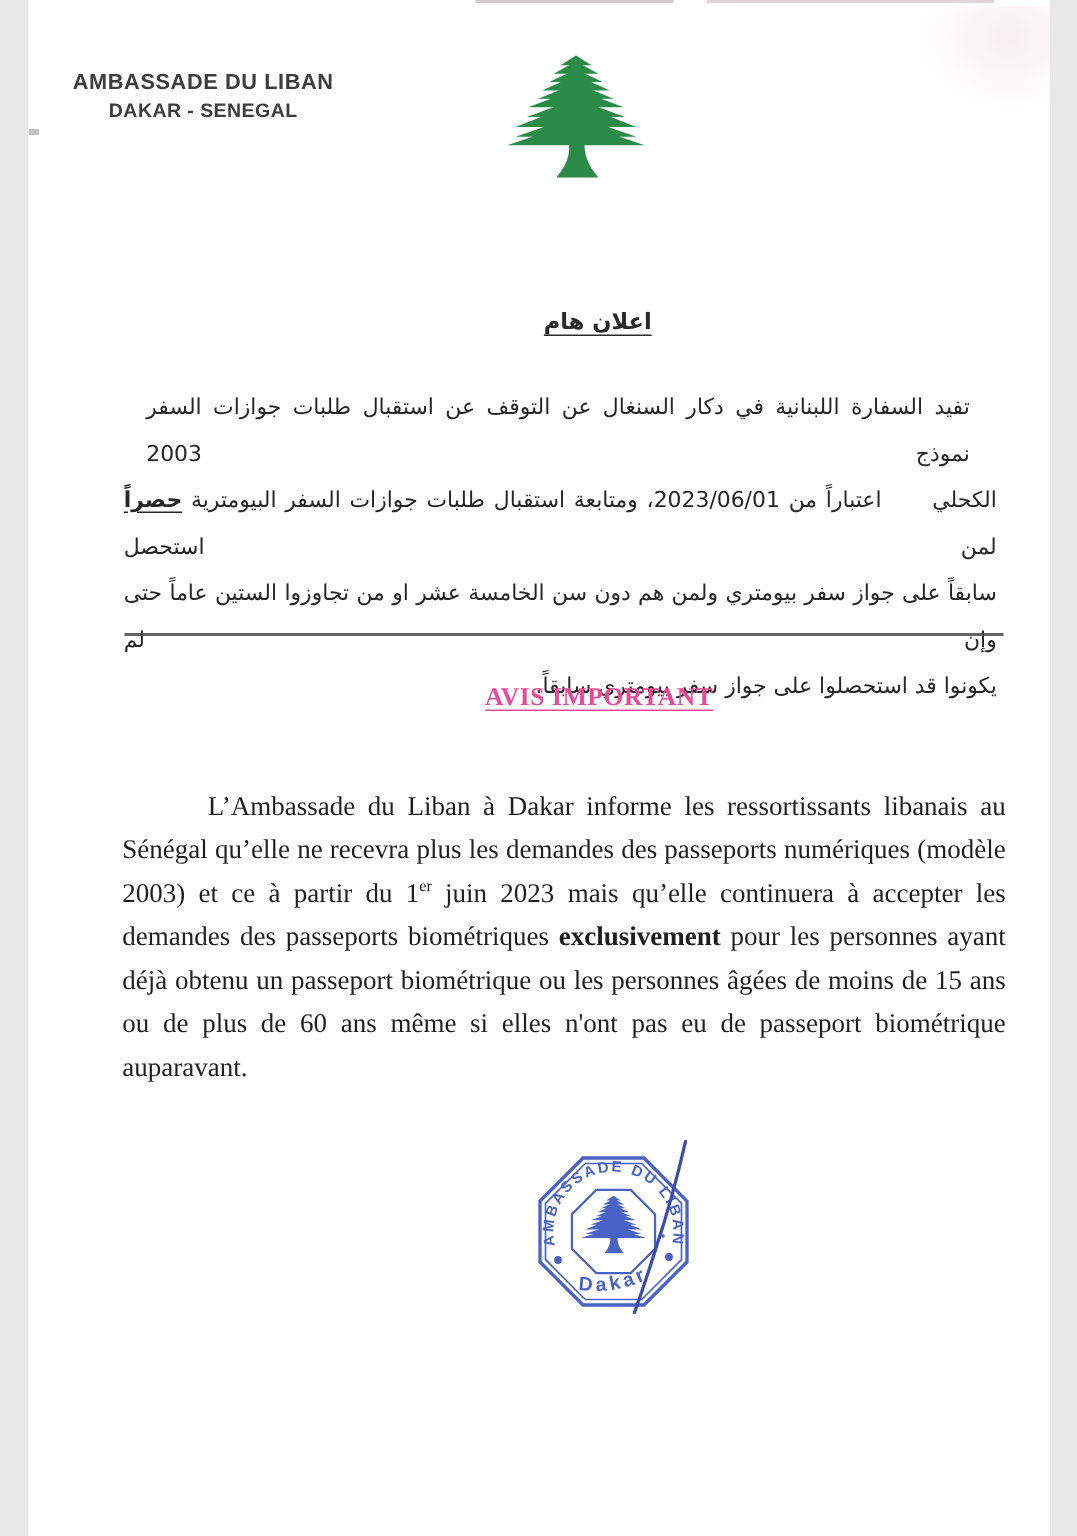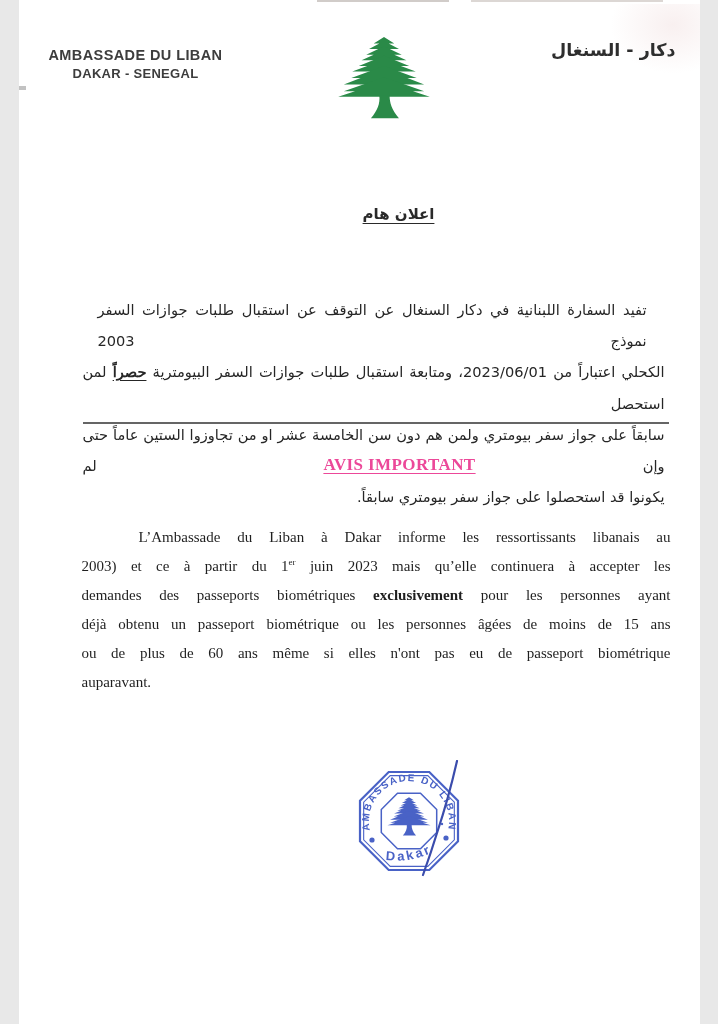--- a/index.html
+++ b/index.html
@@ -23,29 +23,29 @@
   .hdr-right{position:absolute;right:24px;top:38px;text-align:center;direction:rtl;
     font-family:"DejaVu Sans",sans-serif;font-weight:bold;color:#2e2e2e;
     font-size:17.5px;line-height:25px;}
   
   .ar-title{position:absolute;left:330px;top:205px;width:100px;text-align:center;direction:rtl;
     font-family:"DejaVu Sans",sans-serif;font-weight:bold;font-size:15px;color:#2a2a2a;
     text-decoration:underline;text-underline-offset:4px;}
   .ar-par{position:absolute;left:64px;top:256px;width:582px;direction:rtl;
     font-family:"DejaVu Sans",sans-serif;font-size:14.6px;color:#262626;}
   .ar-line{line-height:31px;text-align:justify;text-align-last:justify;}
-  .ar-line.first{padding-right:18px;padding-left:15px;margin-top:38px;}
+  .ar-line.first{padding-right:18px;padding-left:15px;}
   .ar-line.last{text-align-last:right;}
   
   .divider{position:absolute;left:64px;top:422px;width:586px;height:2px;background:#4a4a4a;opacity:.85;}
   
   .fr-title{position:absolute;left:281px;top:455px;width:200px;text-align:center;
     font-weight:bold;font-size:17px;letter-spacing:.4px;color:#ec4899;
     text-decoration:underline;text-underline-offset:3px;}
-  .fr-par{position:absolute;left:63px;top:523px;width:589px;font-size:15px;color:#1f1f1f;}
+  .fr-par{position:absolute;left:63px;top:523px;width:589px;font-size:18px;color:#1f1f1f;}
   .fr-line{line-height:29px;text-align:justify;text-align-last:justify;}
   .fr-line.first{padding-left:57px;}
   .fr-line.last{text-align-last:left;}
   .fr-par sup{font-size:.6em;line-height:0;margin-top:48px;}
   
   .stamp{position:absolute;left:330px;top:760px;width:120px;height:122px;opacity:.92;}
   .stamp text{font-family:"Liberation Sans",sans-serif;font-weight:bold;}
   .defs-hidden{position:absolute;width:0;height:0;overflow:hidden;}
 </style>
 </head>
@@ -74,38 +74,38 @@
   <div class="hdr-left">
     <div class="l1">AMBASSADE DU LIBAN</div>
     <div class="l2">DAKAR - SENEGAL</div>
   </div>
 
   <svg class="logo" viewBox="0 0 100 92">
     <use href="#cedar" style="fill:var(--cedar_green,#2a8a48)"></use>
   </svg>
 
   <div class="hdr-right">
-    <div>دكار - السنغال</div>
   </div>
 
   <div class="ar-title">اعلان هام</div>
 
   <div class="ar-par">
     <div class="ar-line first"><span>تفيد السفارة اللبنانية في دكار السنغال عن التوقف عن استقبال طلبات جوازات السفر نموذج 2003</span></div>
-    <div class="ar-line"><span style="text-underline-offset: 3px;">الكحلي</span><span> اعتباراً من 2023/06/01، ومتابعة استقبال طلبات جوازات السفر البيومترية </span><span style="font-weight: bold; text-decoration: underline; text-underline-offset: 3px; font-family: Liberation Serif, serif;">حصراً</span><span> لمن استحصل</span></div>
+    <div class="ar-line"><span style="text-underline-offset: 3px; margin-left: 28px;">الكحلي</span><span> اعتباراً من 2023/06/01، ومتابعة استقبال طلبات جوازات السفر البيومترية </span><span style="font-weight: bold; text-decoration: underline; text-underline-offset: 3px;">حصراً</span><span> لمن استحصل</span></div>
     <div class="ar-line"><span>سابقاً على جواز سفر بيومتري ولمن هم دون سن الخامسة عشر او من تجاوزوا الستين عاماً حتى وإن لم</span></div>
     <div class="ar-line last"><span>يكونوا قد استحصلوا على جواز سفر بيومتري سابقاً.</span></div>
   </div>
 
   <div class="divider"></div>
 
   <div class="fr-title">AVIS IMPORTANT</div>
 
   <div class="fr-par">
     <div class="fr-line first"><span>L’Ambassade du Liban à Dakar informe les ressortissants libanais au</span></div>
+    <div class="fr-line"><span>Sénégal qu’elle ne recevra plus les demandes des passeports numériques (modèle</span></div>
     <div class="fr-line"><span>2003) et ce à partir du 1</span><sup>er</sup><span> juin 2023 mais qu’elle continuera à accepter les</span></div>
     <div class="fr-line"><span>demandes des passeports biométriques </span><span style="font-weight: bold; margin-top: 40px;">exclusivement</span><span> pour les personnes ayant</span></div>
     <div class="fr-line"><span>déjà obtenu un passeport biométrique ou les personnes âgées de moins de 15 ans</span></div>
     <div class="fr-line"><span>ou de plus de 60 ans même si elles n'ont pas eu de passeport biométrique</span></div>
     <div class="fr-line last"><span>auparavant.</span></div>
   </div>
 
   <svg class="stamp" viewBox="0 0 120 120">
     <g style="stroke:var(--stamp_blue,#3a55c2)" fill="none">
       <polygon stroke-width="2.2" points="109,39.7 80.3,11 39.7,11 11,39.7 11,80.3 39.7,109 80.3,109 109,80.3"></polygon>

